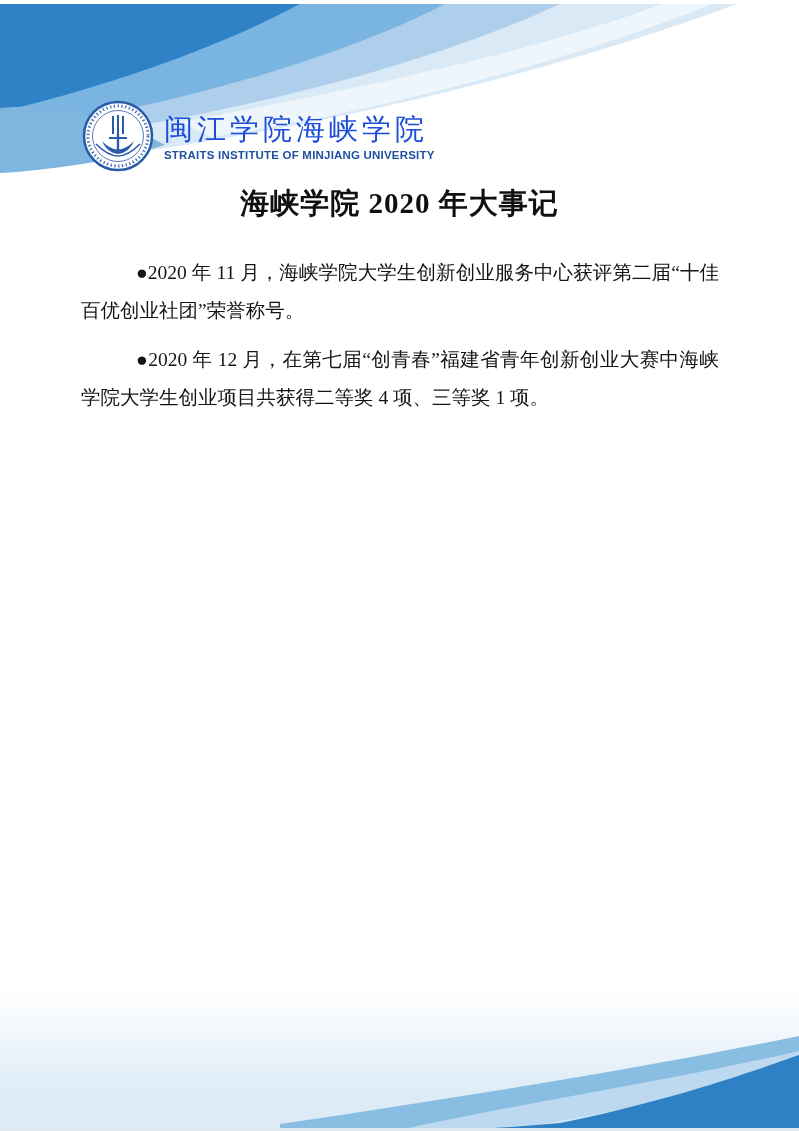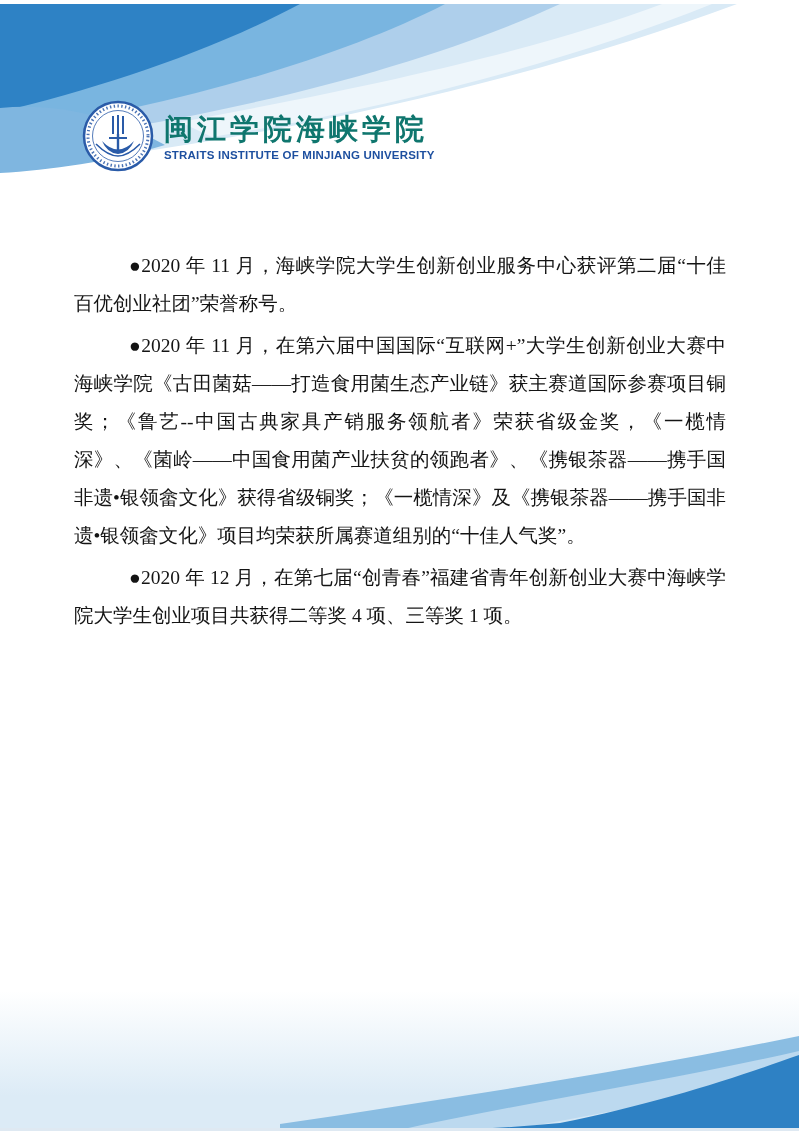--- a/index.html
+++ b/index.html
@@ -13,38 +13,38 @@
   .bottom-deco{position:absolute;bottom:0;left:0;width:799px;height:140px;pointer-events:none;}
   .top-deco svg,.bottom-deco svg{display:block;width:100%;height:100%;}
   
   .letterhead{
     position:absolute;top:100px;left:82px;
     display:flex;align-items:center;gap:10px;
   }
   .emblem{width:72px;height:72px;flex:0 0 auto;}
   .names{display:flex;flex-direction:column;justify-content:center;}
   .cn-name{
-    font-size:29px;font-weight:bold;color:#0f766e;
+    font-size:29px;font-weight:normal;color:#1d4ed8;
     letter-spacing:4px;line-height:34px;white-space:nowrap;
   }
   .en-name{
     font-family:"Liberation Sans","DejaVu Sans",sans-serif;
     font-size:11.5px;font-weight:bold;color:#1d4f9f;
     letter-spacing:0.2px;margin-top:3px;white-space:nowrap;text-align:center;
   }
   
   .doc-title{
     position:absolute;top:184px;left:0;width:799px;margin:0;
     text-align:center;font-size:29px;font-weight:bold;color:#101010;
     letter-spacing:1px;
   }
   
   .doc-body{position:absolute;top:243px;left:70px;width:660px;}
   .doc-body p{
-    margin:4px;font-size:19.5px;line-height:38px;color:#141414;
+    margin:11px;font-size:19.5px;line-height:38px;color:#141414;
     text-align:justify;text-indent:55px;
   }
 </style>
 </head>
 <body>
 
 <div class="page">
 
   <div class="top-deco">
     <svg viewBox="0 0 799 175" preserveAspectRatio="none">
@@ -89,20 +89,20 @@
         <path d="M20,41 Q36,58 52,41 Q47,53 36,54 Q25,53 20,41 Z" fill="#2a5ba8"></path>
         <path d="M14,44 Q26,56 36,56 Q46,56 58,44" fill="none" stroke="#2a5ba8" stroke-width="1.6"></path>
       </svg>
     </div>
     <div class="names">
       <div class="cn-name">闽江学院海峡学院</div>
       <div class="en-name">STRAITS INSTITUTE OF MINJIANG UNIVERSITY</div>
     </div>
   </header>
 
+  <h1 class="doc-title">海峡学院 2020 年大事记</h1>
 
   <main class="doc-body">
     <p>●2020 年 11 月，海峡学院大学生创新创业服务中心获评第二届“十佳百优创业社团”荣誉称号。</p>
-    <p>●2020 年 11 月，在第六届中国国际“互联网+”大学生创新创业大赛中海峡学院《古田菌菇——打造食用菌生态产业链》获主赛道国际参赛项目铜奖；《鲁艺--中国古典家具产销服务领航者》荣获省级金奖，《一榄情深》、《菌岭——中国食用菌产业扶贫的领跑者》、《携银茶器——携手国非遗•银领畲文化》获得省级铜奖；《一榄情深》及《携银茶器——携手国非遗•银领畲文化》项目均荣获所属赛道组别的“十佳人气奖”。</p>
     <p>●2020 年 12 月，在第七届“创青春”福建省青年创新创业大赛中海峡学院大学生创业项目共获得二等奖 4 项、三等奖 1 项。</p>
   </main>
 
 </div>
 
 </body></html>

